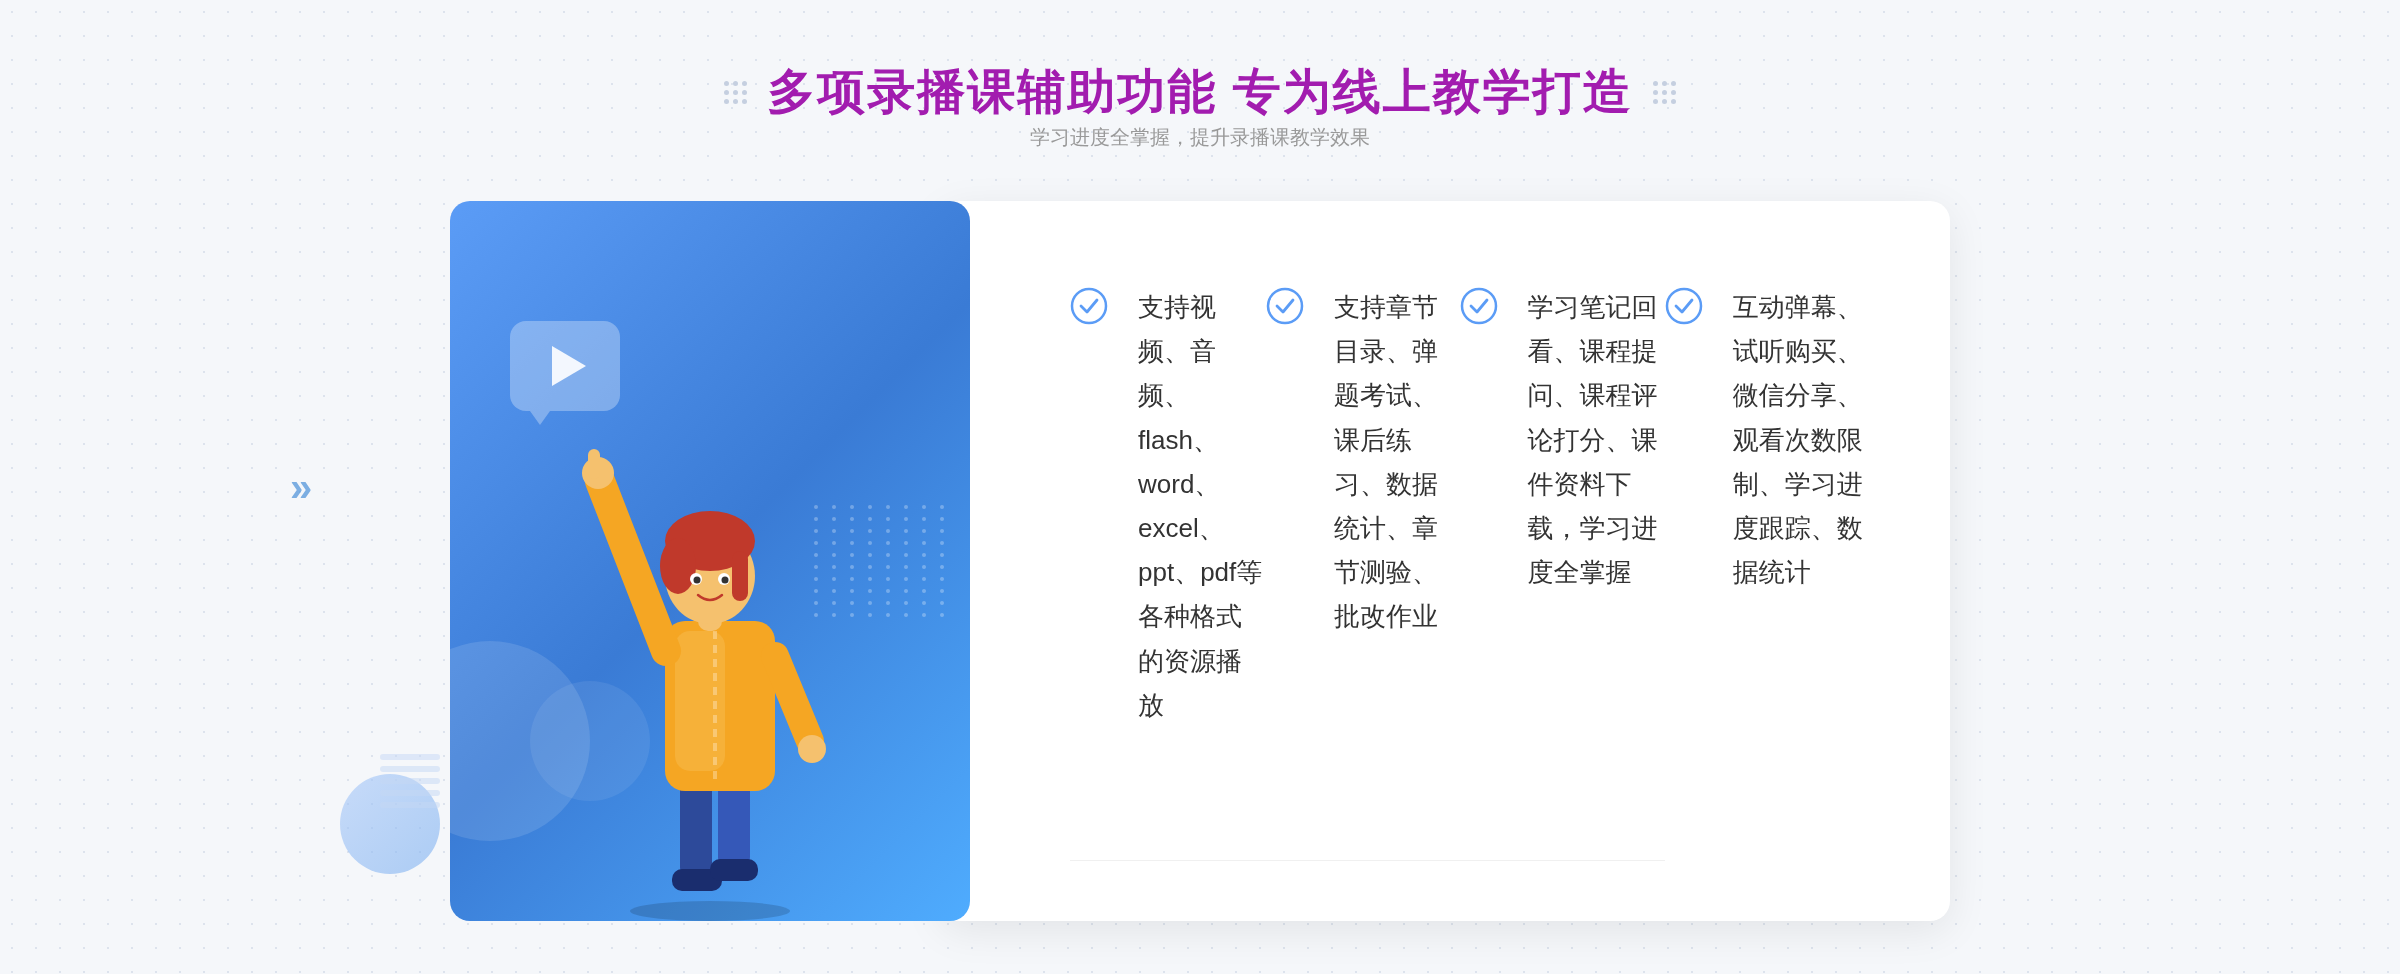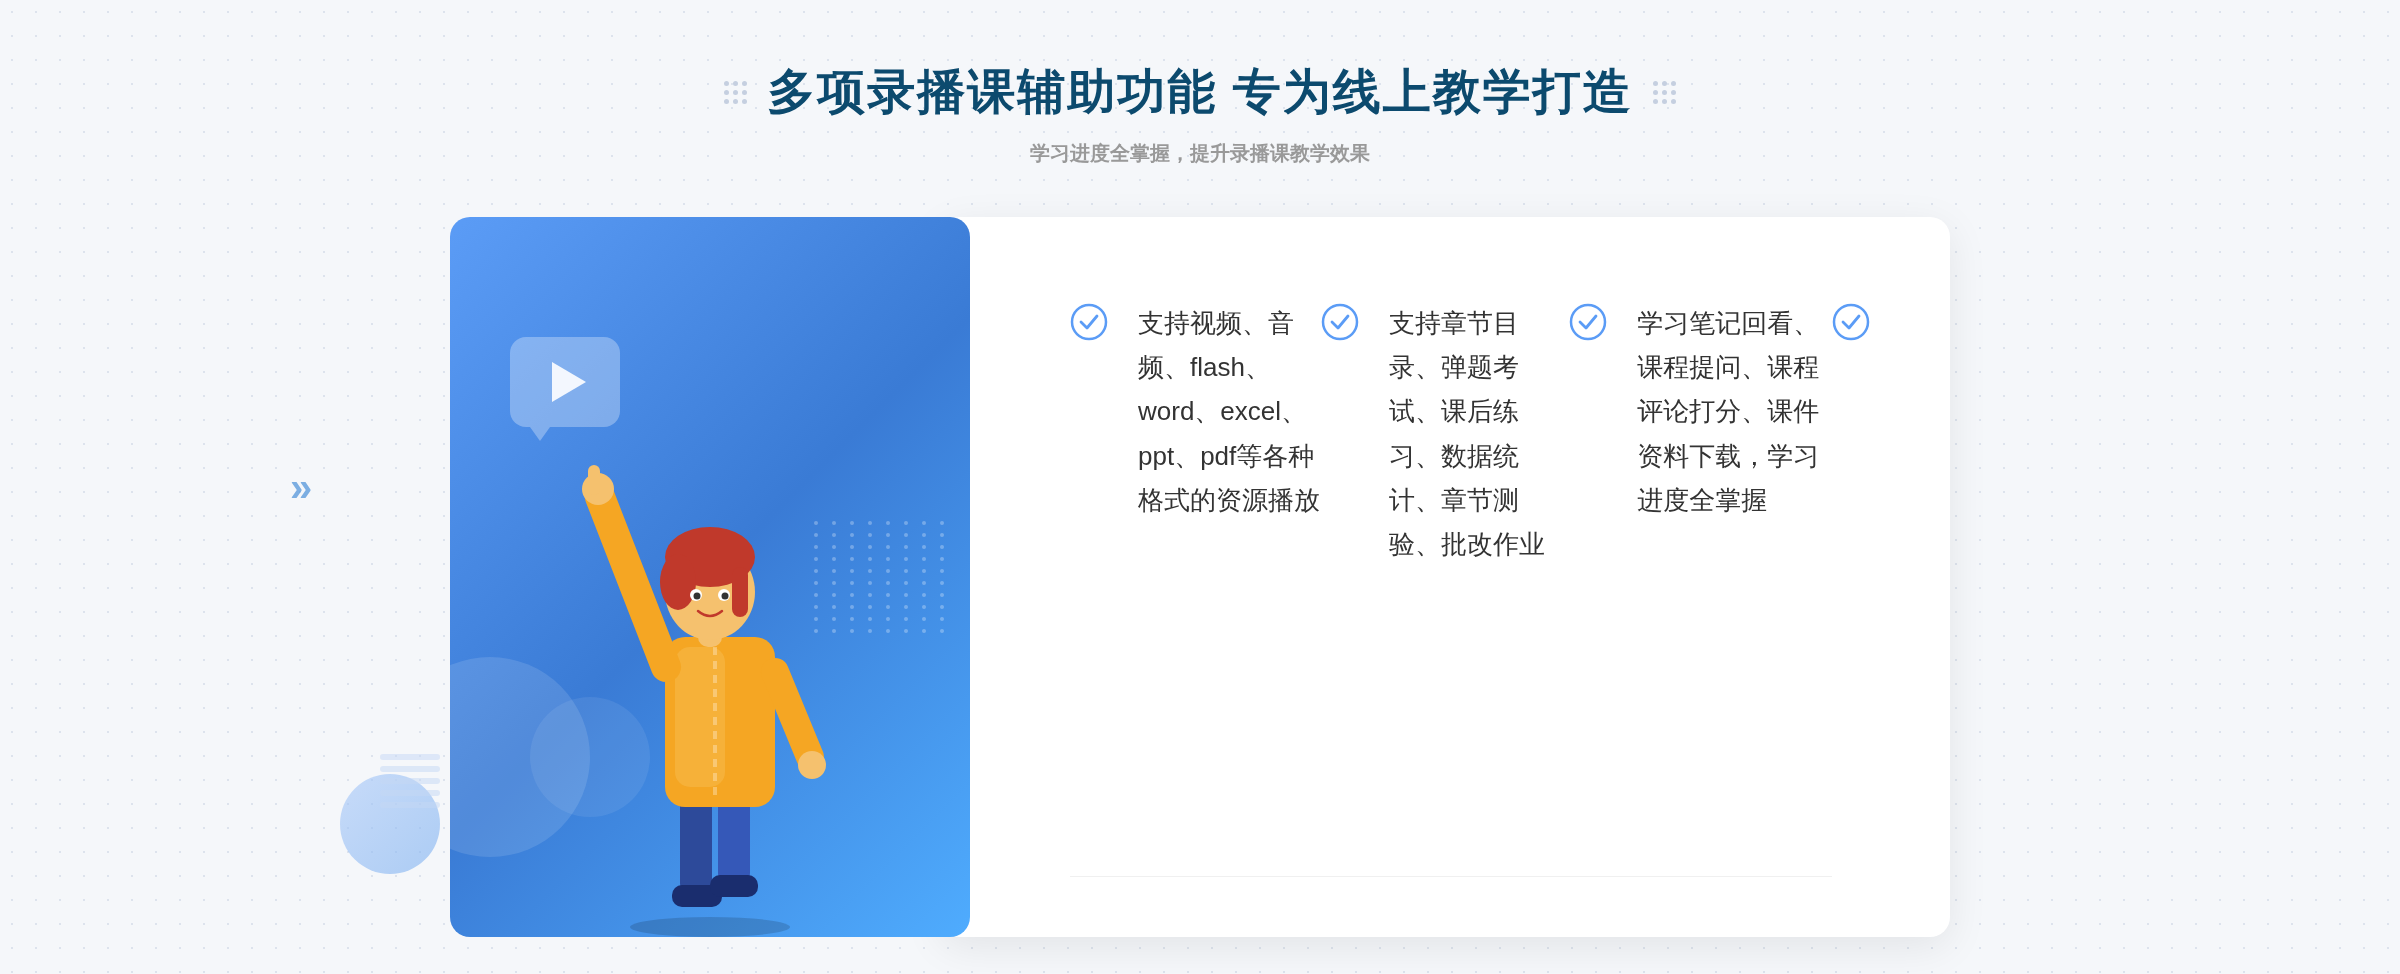--- a/index.html
+++ b/index.html
@@ -73,29 +73,28 @@
     .dots-icon .dot {
       width: 5px;
       height: 5px;
       background: #c5cfe0;
       border-radius: 50%;
     }
 
     .main-title {
       font-size: 48px;
       font-weight: 700;
-      color: #0c4a6e;
+      color: #a21caf;
       letter-spacing: 2px;
     }
 
     .subtitle {
       font-size: 20px;
       color: #999;
-      margin-top: 16px;
-      font-weight: 700;
+      font-weight: 400;
     }
 
     
     .content-area {
       display: flex;
       align-items: stretch;
       width: 1500px;
       min-height: 720px;
       position: relative;
     }
@@ -526,19 +525,20 @@
         <p class="feature-text">学习笔记回看、课程提问、课程评论打分、课件资料下载，学习进度全掌握</p>
       </div>
 
       <div class="feature-item">
         <div class="check-icon">
           <svg viewBox="0 0 38 38" xmlns="http://www.w3.org/2000/svg">
             <circle cx="19" cy="19" r="17" fill="none" stroke="#5b9cf6" stroke-width="2.5"></circle>
             <polyline points="11,19 17,25 27,13" fill="none" stroke="#5b9cf6" stroke-width="2.8" stroke-linecap="round" stroke-linejoin="round"></polyline>
           </svg>
         </div>
+        <p class="feature-text">互动弹幕、试听购买、微信分享、观看次数限制、学习进度跟踪、数据统计</p>
       </div>
 
     </div>
 
   </div>
 
 </div>
 
 </body></html>

